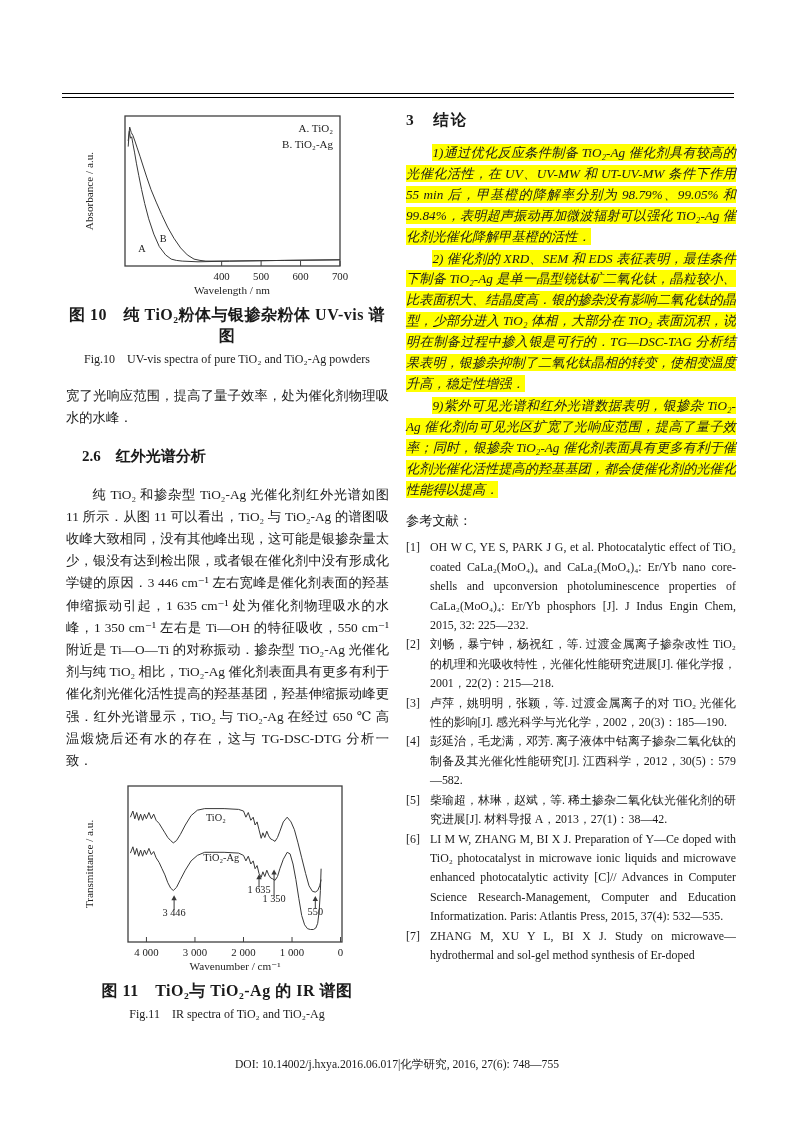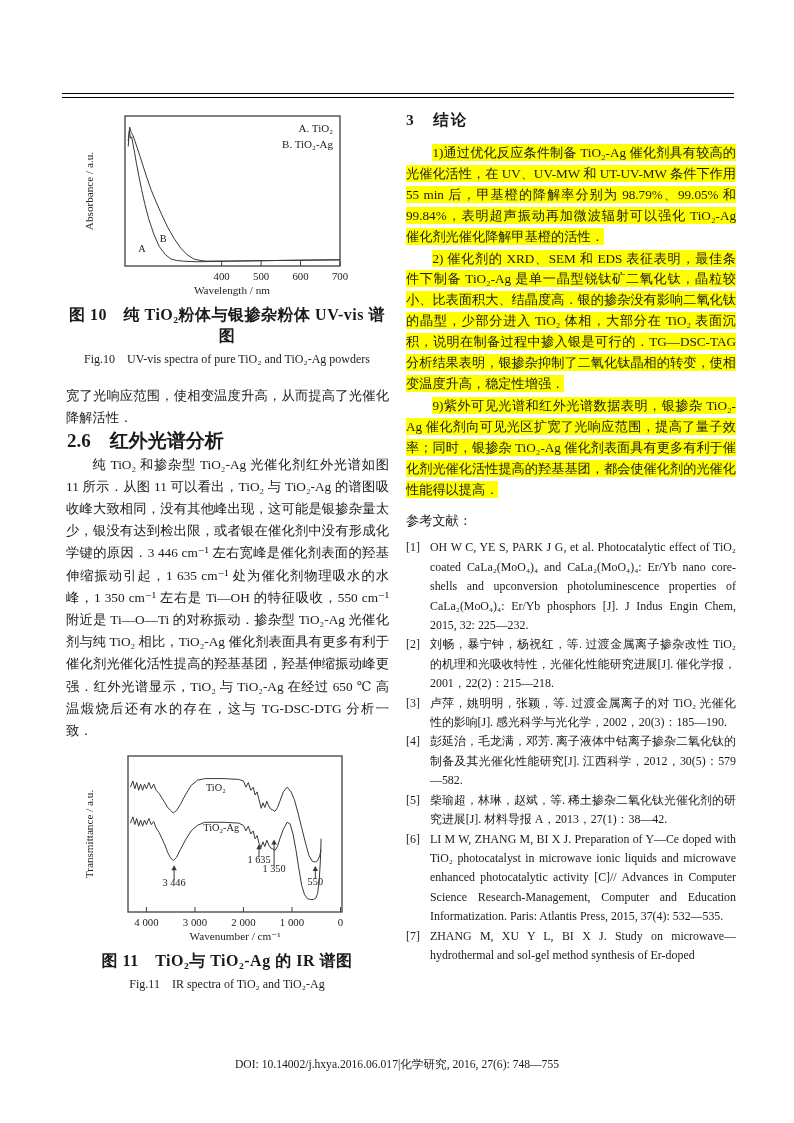--- a/index.html
+++ b/index.html
@@ -21,27 +21,27 @@
   .cap.cn{font-weight:bold;letter-spacing:0.5px;}
   .cap.en{font-size:12px;margin-top:4px;}
   svg text{font-family:"Liberation Serif","DejaVu Serif",serif;fill:#222;}
   .tick{font-size:10.8px;}
   .leg{font-size:11px;}
   .ann{font-size:10.3px;}
   .axis{font-size:11.2px;}
   
   .body{font-size:13.3px;line-height:22.2px;text-align:justify;margin:0;}
   .ind{text-indent:2em;}
-  h4.sec{font-size:19px;font-weight:bold;margin:1px;line-height:22.2px;}
+  h4.sec{font-size:15px;font-weight:bold;margin:16px;line-height:22.2px;}
   .lead{margin-top:17px;}
   .fig11wrap{margin-top:10px;}
   
   h2.concl-head{font-size:15.5px;font-weight:bold;margin:0 0 12px 0;letter-spacing:2px;}
   p.concl{font-size:13.2px;line-height:20.9px;text-align:justify;text-indent:2em;margin:0 0 1px 0;}
-  .hl{background:#ffff00;padding:1px 0;}
+  .hl{background:#ffff00;padding:1px 0;font-style:italic;}
   h3.ref-head{font-size:13.2px;font-weight:normal;margin:12px 0 8px 0;}
   .ref{position:relative;font-size:11.9px;line-height:19.4px;text-align:justify;
        padding-left:24px;margin:0;}
   .ref .no{position:absolute;left:0;top:0;}
   
   .doi{position:absolute;top:1057px;left:0;right:0;text-align:center;font-size:11.6px;}
   .wm{position:absolute;top:1081px;left:20px;right:20px;font-size:13.8px;font-weight:bold;
       color:#9b9b9b;letter-spacing:0.2px;}
   .wm .url{margin-left:26px;}
 </style>
@@ -71,21 +71,21 @@
           <polyline points="62.2,33.0 63.7,19.1 65.3,24.7 66.9,27.4 68.9,33.0 71.2,39.9 74.0,48.3 77.1,58.0 80.7,69.1 85.0,81.6 90.2,94.1 95.7,106.6 101.6,119.1 107.9,130.2 114.6,139.9 121.3,146.9 128.0,151.1 134.0,152.4 139.9,153.1 163.5,153.1 218.8,152.4 274.0,151.8" fill="none" stroke="#383838" stroke-width="1" stroke-linejoin="round"></polyline>
           <text x="267" y="24" text-anchor="end" class="leg">A. TiO₂</text>
           <text x="267" y="39.5" text-anchor="end" class="leg">B. TiO₂-Ag</text>
           <text x="75.96330275229357" y="144.11111111111111" text-anchor="middle" class="ann">A</text>
           <text x="97.26605504587155" y="134.38888888888889" text-anchor="middle" class="ann">B</text>
         </svg>
       <div class="cap cn">图 10　纯 TiO₂粉体与银掺杂粉体 UV-vis 谱图</div>
       <div class="cap en">Fig.10　UV-vis spectra of pure TiO₂ and TiO₂-Ag powders</div>
     </figure>
 
-    <p class="body lead">宽了光响应范围，使相变温度升高，从而提高了光催化降解活性．</p>
+    <p class="body lead">宽了光响应范围，提高了量子效率，处为催化剂物理吸水的水峰．</p>
     <h4 class="sec">2.6　红外光谱分析</h4>
     <p class="body ind">纯 TiO₂ 和掺杂型 TiO₂-Ag 光催化剂红外光谱如图 11 所示．从图 11 可以看出，TiO₂ 与 TiO₂-Ag 的谱图吸收峰大致相同，没有其他峰出现，这可能是银掺杂量太少，银没有达到检出限，或者银在催化剂中没有形成化学键的原因．3 446 cm⁻¹ 左右宽峰是催化剂表面的羟基伸缩振动引起，1 635 cm⁻¹ 处为催化剂物理吸水的水峰，1 350 cm⁻¹ 左右是 Ti—OH 的特征吸收，550 cm⁻¹ 附近是 Ti—O—Ti 的对称振动．掺杂型 TiO₂-Ag 光催化剂与纯 TiO₂ 相比，TiO₂-Ag 催化剂表面具有更多有利于催化剂光催化活性提高的羟基基团，羟基伸缩振动峰更强．红外光谱显示，TiO₂ 与 TiO₂-Ag 在经过 650 ℃ 高温煅烧后还有水的存在，这与 TG-DSC-DTG 分析一致．</p>
 
     <figure class="fig11wrap">
       <svg width="322" height="192">
         <text class="axis" transform="translate(27,82) rotate(-90)" text-anchor="middle">Transmittance / a.u.</text>
         <text class="axis" x="169" y="188" text-anchor="middle">Wavenumber / cm⁻¹</text>
       <rect x="62" y="4" width="214" height="156" fill="none" stroke="#3f3f3f" stroke-width="1.3"></rect>
           <line x1="80.43990929705215" y1="160" x2="80.43990929705215" y2="155" stroke="#3f3f3f" stroke-width="1"></line>
           <text x="80.43990929705215" y="174" text-anchor="middle" class="tick">4 000</text>

